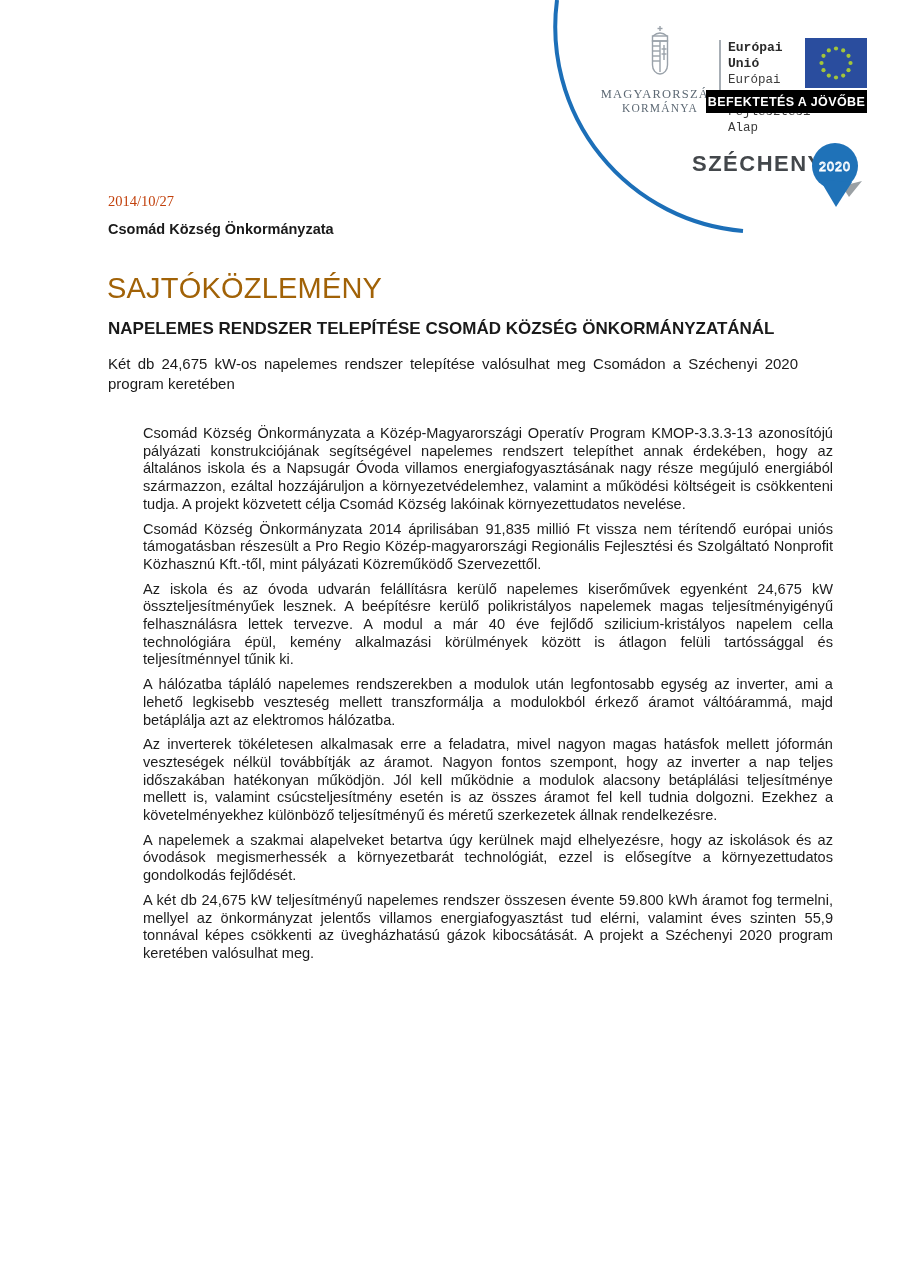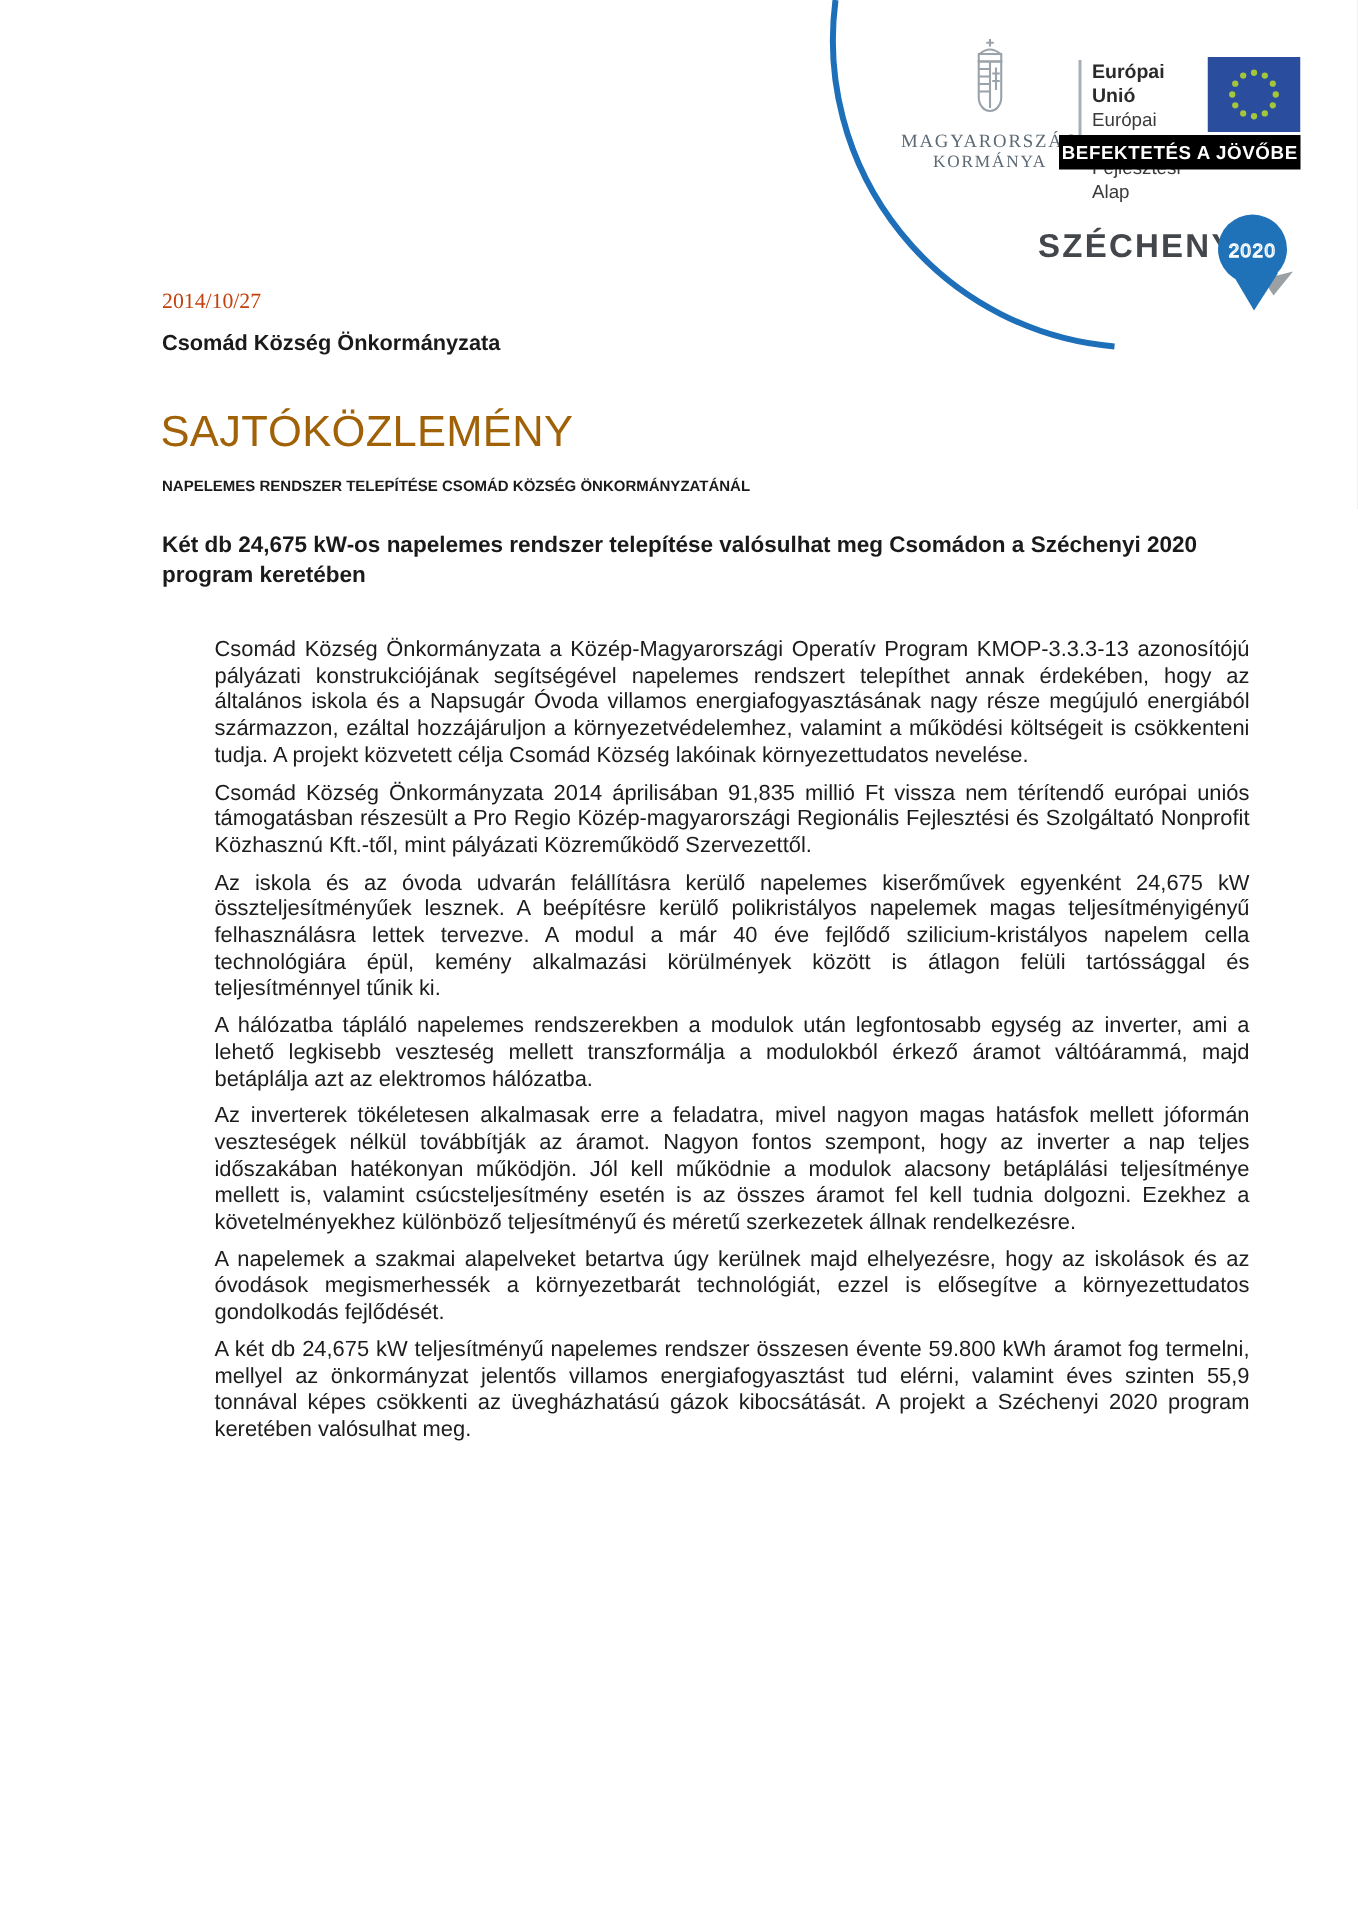--- a/index.html
+++ b/index.html
@@ -19,21 +19,21 @@
   .gov-block { position:absolute; left:598px; top:26px; width:124px; text-align:center; }
   .gov-crest { display:block; margin:0 auto 4px auto; }
   .gov-name {
     font-family:"Liberation Serif", serif;
     color:#5d6974; font-size:12.5px; letter-spacing:1.2px; line-height:13.5px;
   }
   .gov-name .l2 { font-size:11.5px; display:block; }
 
   .eu-divider { position:absolute; left:719px; top:40px; width:2px; height:54px; background:#a7aeb5; }
 
-  .eu-text { position:absolute; left:728px; top:40px; width:78px; color:#3a3a3a; font-size:12.5px; line-height:16px; }
+  .eu-text { position:absolute; left:728px; top:40px; width:78px; color:#3a3a3a; font-size:12.5px; line-height:16px;font-family:Liberation Mono, monospace; }
   .eu-text .l1 { font-weight:bold; color:#2a2a2a; font-size:13px; }
 
   .eu-flag { position:absolute; left:805px; top:38px; width:62px; height:50px; }
 
   .invest-banner {
     position:absolute; left:706px; top:90px; width:161px; height:23px;
     background:#000000; color:#ffffff; font-weight:bold; font-size:12.5px;
     letter-spacing:0.4px; display:flex; align-items:center; justify-content:center;
   }
 
@@ -46,26 +46,26 @@
   .doc-org  { position:absolute; left:108px; top:221px; font-size:14.5px; font-weight:bold; color:#1a1a1a; }
 
   .press-title {
     position:absolute; left:107px; top:272px;
     font-size:29px; font-weight:normal; letter-spacing:0.2px;
     color:#a16207;
   }
 
   .headline {
     position:absolute; left:108px; top:319px; width:695px;
-    font-size:10px; font-weight:bold; color:#1a1a1a;
+    font-size:17px; font-weight:bold; color:#1a1a1a;
   }
 
   .subheadline {
     position:absolute; left:108px; top:354px; width:690px;
-    font-size:15px; font-weight:bold; color:#1a1a1a;
+    font-size:15px; font-weight:normal; color:#1a1a1a;
     line-height:19.5px; text-align:justify;
   }
 
   .article { position:absolute; left:108px; top:425px; width:690px; color:#1c1c1c;margin-left:35px; }
   .article p {
     font-size:14.6px; line-height:17.7px; text-align:justify;
     margin-bottom:7px;
   }
 </style>
 </head>

